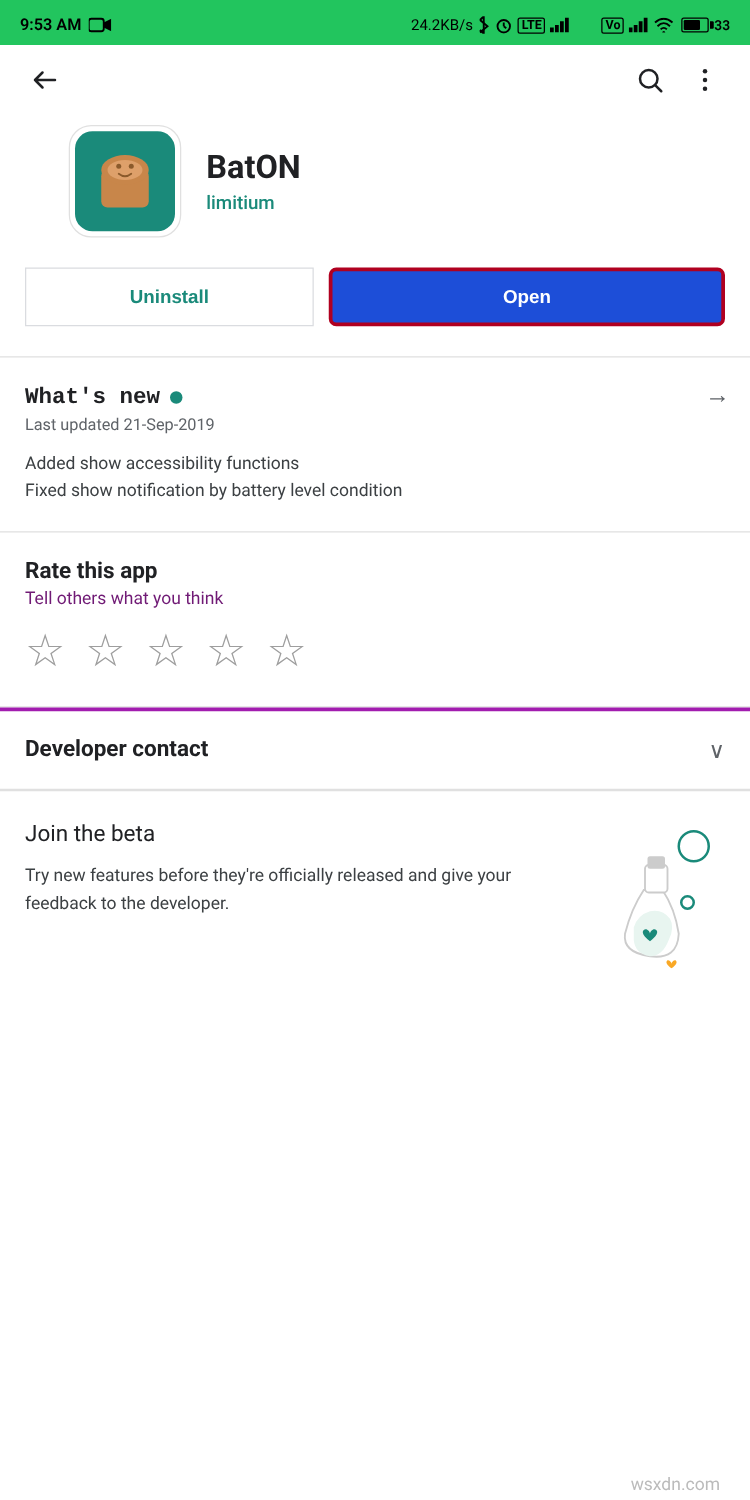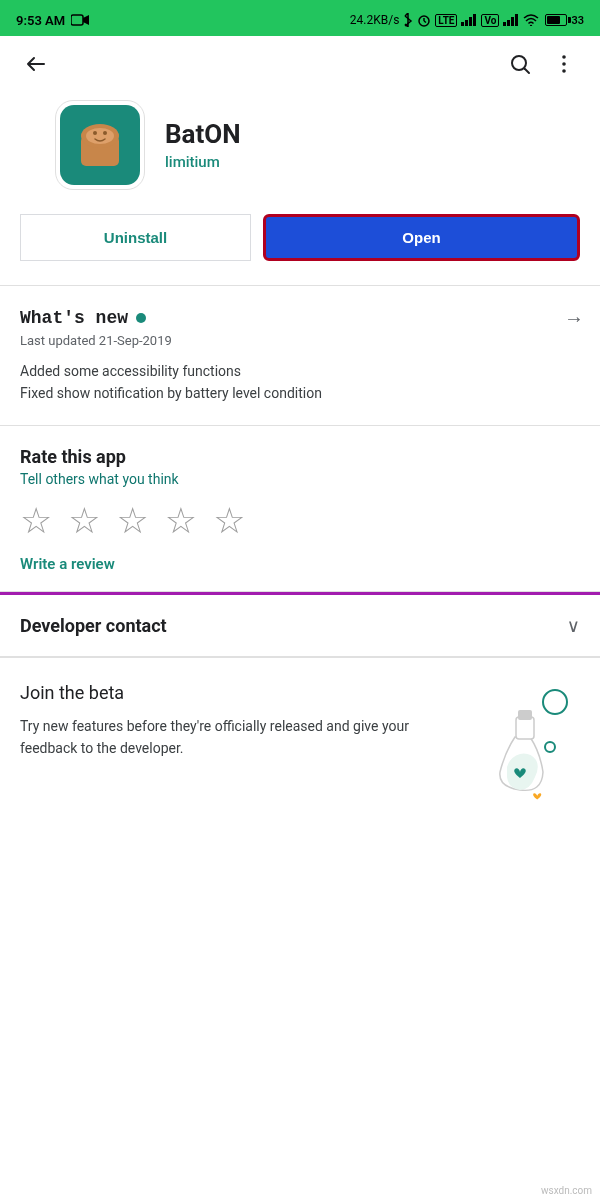--- a/index.html
+++ b/index.html
@@ -217,21 +217,21 @@
       padding: 20px 20px 10px;
     }
     .rate-title {
       font-size: 18px;
       font-weight: 700;
       color: #202124;
       margin-bottom: 4px;
     }
     .rate-subtitle {
       font-size: 14px;
-      color: #0f766e;
+      color: #701a75;
       margin-bottom: 16px;
     }
     .stars-row {
       display: flex;
       gap: 16px;
       margin-bottom: 16px;
     }
     .star {
       font-size: 36px;
       color: #9e9e9e;
@@ -290,22 +290,22 @@
     }
     .beta-illustration {
       width: 110px;
       flex-shrink: 0;
     }
 
     
     .watermark {
       position: fixed;
       bottom: 4px;
-      right: 8px;
-      font-size: 10px;
+      right: 24px;
+      font-size: 14px;
       color: #bbb;
     }
   </style>
 </head>
 <body>
 
 <div class="status-bar">
   <div class="status-left">
     <span>9:53 AM</span>
     <svg width="18" height="14" viewBox="0 0 18 14" fill="none">
@@ -329,21 +329,21 @@
 
     <span style="font-size:10px;font-weight:700;border:1px solid #000;padding:0 2px;border-radius:2px;">LTE</span>
 
     <svg width="16" height="12" viewBox="0 0 16 12">
       <rect x="0" y="8" width="3" height="4" fill="#000"></rect>
       <rect x="4" y="6" width="3" height="6" fill="#000"></rect>
       <rect x="8" y="3" width="3" height="9" fill="#000"></rect>
       <rect x="12" y="0" width="3" height="12" fill="#000"></rect>
     </svg>
 
-    <span style="font-size:10px;font-weight:700;border:1px solid #000;padding:0 2px;border-radius:2px;">Vo</span>
+    <span style="font-size:10px;font-weight:700;border:1px solid #000;padding:0 2px;border-radius:2px;margin-left:21px;">Vo</span>
 
     <svg width="16" height="12" viewBox="0 0 16 12">
       <rect x="0" y="8" width="3" height="4" fill="#000"></rect>
       <rect x="4" y="6" width="3" height="6" fill="#000"></rect>
       <rect x="8" y="3" width="3" height="9" fill="#000"></rect>
       <rect x="12" y="0" width="3" height="12" fill="#000"></rect>
     </svg>
 
     <svg width="16" height="12" viewBox="0 0 16 12">
       <path d="M1,4 Q8,-2 15,4" stroke="#000" stroke-width="1.5" fill="none"></path>
@@ -417,38 +417,37 @@
 <div class="section">
   <div class="section-header">
     <div class="section-title-row">
       <span class="section-title">What's new</span>
       <span class="green-dot"></span>
     </div>
     <span class="arrow-icon">→</span>
   </div>
   <div class="section-subtitle">Last updated 21-Sep-2019</div>
   <div class="section-content">
-    <div>Added some accessibility functions</div>
+    <div>Added show accessibility functions</div>
     <div>Fixed show notification by battery level condition</div>
   </div>
 </div>
 
 <div class="divider"></div>
 
 <div class="rate-section">
   <div class="rate-title">Rate this app</div>
   <div class="rate-subtitle">Tell others what you think</div>
   <div class="stars-row">
     <span class="star">☆</span>
     <span class="star">☆</span>
     <span class="star">☆</span>
     <span class="star">☆</span>
     <span class="star">☆</span>
   </div>
-  <div class="write-review">Write a review</div>
 </div>
 
 <div class="divider"></div>
 
 <div class="dev-contact-section">
   <span class="dev-contact-title">Developer contact</span>
   <span class="chevron-down">∨</span>
 </div>
 
 <div class="divider"></div>

